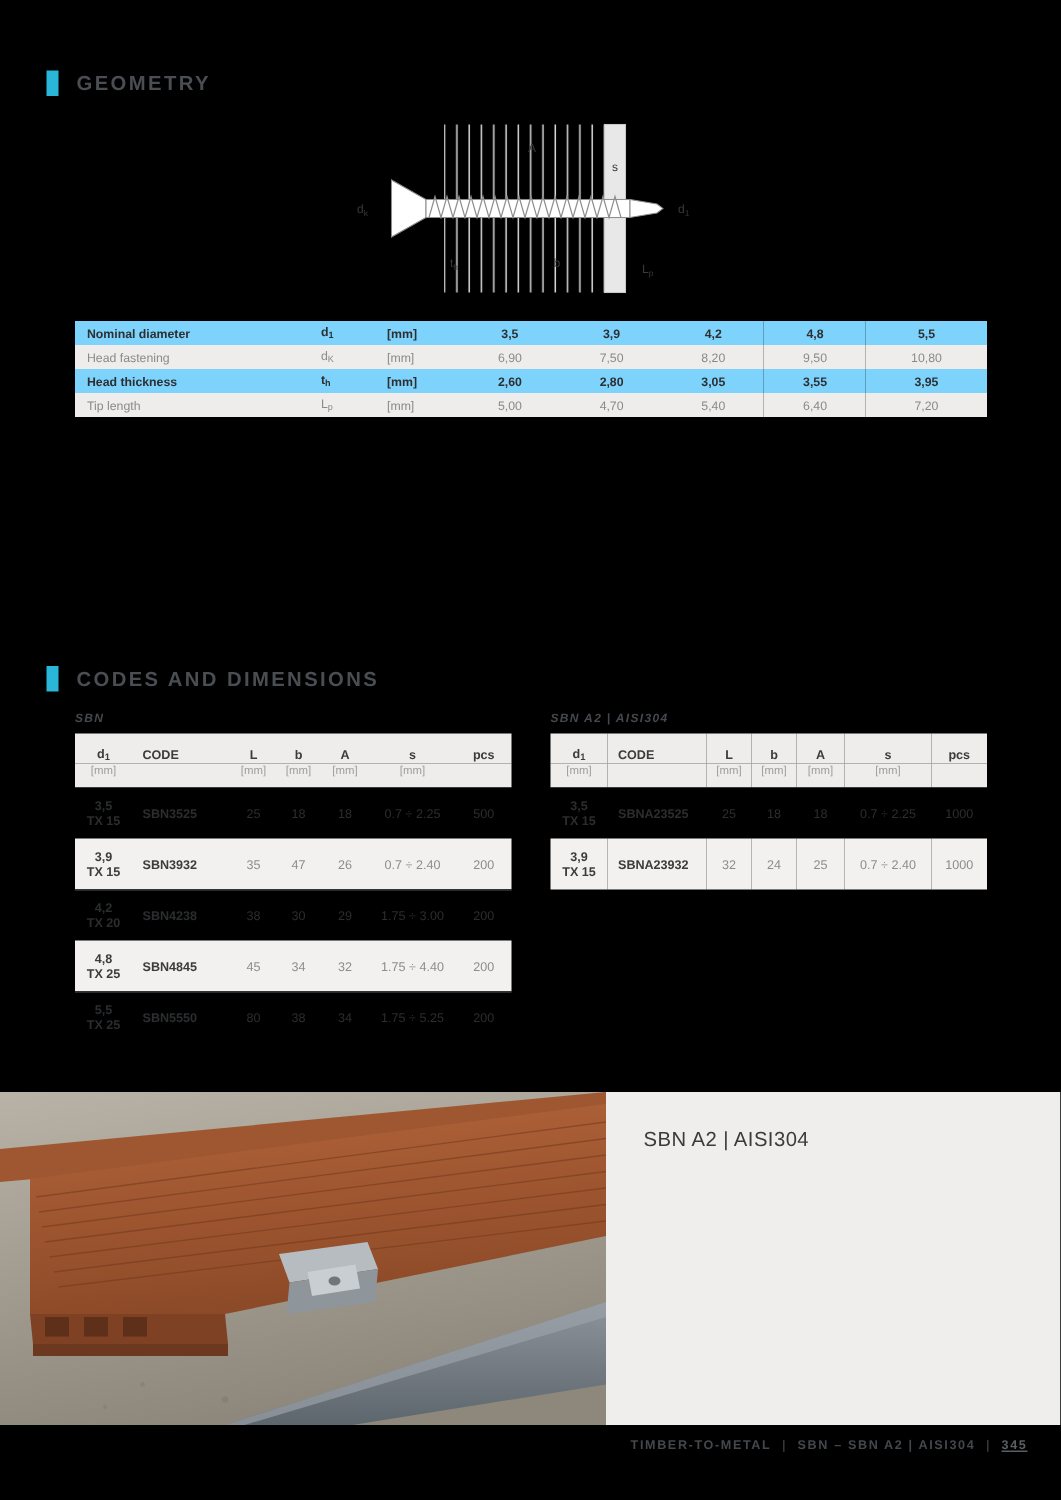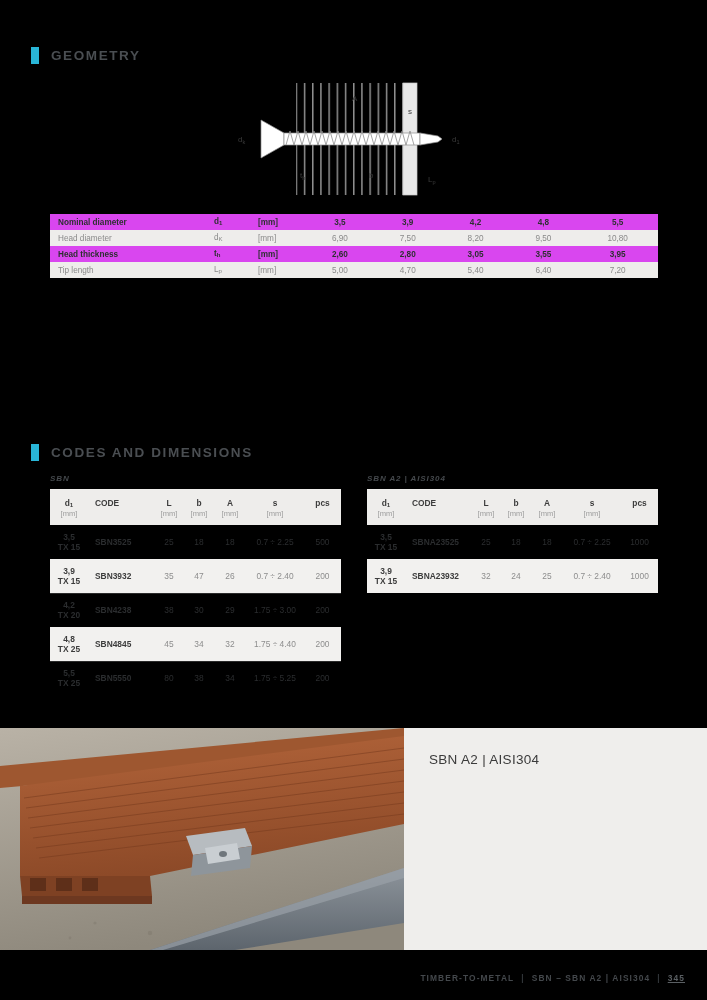--- a/index.html
+++ b/index.html
@@ -24,21 +24,21 @@
   
   #diagram { position: absolute; left: 230px; top: 78px; width: 250px; height: 122px; }
   #diagram svg { display: block; }
 
   
   #geometry-table {
     position: absolute; left: 50px; top: 214px; width: 608px;
     border-collapse: collapse; font-size: 8.2px;
   }
   #geometry-table td { height: 16px; padding: 0 4px; vertical-align: middle; white-space: nowrap; }
-  #geometry-table tr.dark { background: #d946ef; }
+  #geometry-table tr.dark { background: #7dd3fc; }
   #geometry-table tr.dark td { color: #2d2f31; font-weight: 700; }
   #geometry-table tr.light { background: #eeedeb; }
   #geometry-table tr.light td { color: #8a8a8a; font-weight: 400; }
   #geometry-table td.c-label { width: 160px; text-align: left; padding-left: 8px; }
   #geometry-table td.c-sym { width: 44px; text-align: left; }
   #geometry-table td.c-unit { width: 52px; text-align: left; }
   #geometry-table td.c-val { text-align: center; }
   .sub { font-size: 0.74em; vertical-align: -0.22em; }
 
   
@@ -82,21 +82,21 @@
   #info-panel {
     position: absolute; left: 404px; top: 728px; width: 303px; height: 222px;
     background: #efeeec; padding: 24px 22px 0 25px;
   }
   #info-title { font-size: 13.5px; color: #3b3b3b; font-weight: 400; letter-spacing: 0.3px; }
   #info-text { margin-top: 12px; font-size: 9px; line-height: 1.5; color: #8b8b8b; max-width: 235px; }
 
   
   #footer { position: absolute; left: 0; bottom: 0; width: 707px; height: 50px; background: #000; }
   #footer-inner {
-    position: absolute; right: 22px; top: 23px;
+    position: absolute; right: 22px; top: 8px;
     display: flex; align-items: center; gap: 7px;
     font-size: 8.4px; font-weight: 700; letter-spacing: 1.1px; color: #44484c;
   }
   #footer-inner .divider { color: #33373b; }
   #page-number { color: #5a5f63; text-decoration: underline; }
 </style>
 </head>
 <body>
 
 <div class="page">
@@ -142,21 +142,21 @@
           <td class="c-label">Nominal diameter</td>
           <td class="c-sym">d<span class="sub">1</span></td>
           <td class="c-unit">[mm]</td>
           <td class="c-val">3,5</td>
           <td class="c-val">3,9</td>
           <td class="c-val">4,2</td>
           <td class="c-val">4,8</td>
           <td class="c-val">5,5</td>
         </tr>
         <tr class="light">
-          <td class="c-label">Head diameter</td>
+          <td class="c-label">Head fastening</td>
           <td class="c-sym">d<span class="sub">K</span></td>
           <td class="c-unit">[mm]</td>
           <td class="c-val">6,90</td>
           <td class="c-val">7,50</td>
           <td class="c-val">8,20</td>
           <td class="c-val">9,50</td>
           <td class="c-val">10,80</td>
         </tr>
         <tr class="dark">
           <td class="c-label">Head thickness</td>

